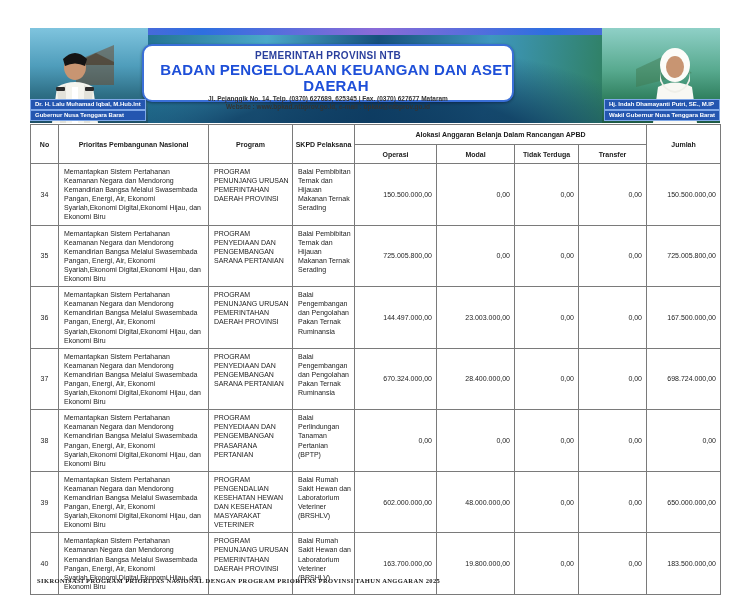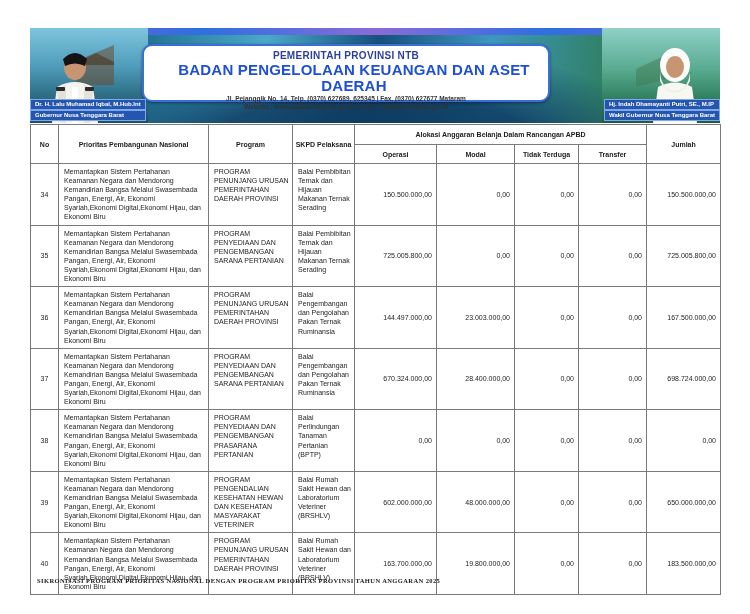--- a/index.html
+++ b/index.html
@@ -21,21 +21,21 @@
     border-radius:0 0 40px 40px / 0 0 10px 10px;
   }
   .photo { position:absolute; top:0; bottom:0; width:118px; }
   .photo-left  { left:0;  background:linear-gradient(180deg,#7fc4de 0%, #4f9dbb 40%, #2e6f86 70%, #1d4f66 100%); }
   .photo-right { right:0; background:linear-gradient(180deg,#8fd0c7 0%, #57a98e 45%, #2f7f5e 75%, #1e5a44 100%); }
   .photo svg { position:absolute; bottom:0; }
   .photo-left svg  { left:6px; }
   .photo-right svg { right:6px; }
 
   .info-box {
-    position:absolute; left:112px; top:16px; width:408px; height:58px;
+    position:absolute; left:112px; top:16px; width:372px; height:58px;
     background:#ffffff; border:2px solid #3a6fd8; border-radius:10px;
     box-shadow:0 1px 3px rgba(0,0,30,0.45);
     text-align:center; padding-top:4px; box-sizing:border-box;
   }
   .gov-line1 { font-size:10px; font-weight:bold; color:#2a3f9d; letter-spacing:0.3px; line-height:1.15; }
   .gov-line2 { font-size:15px; font-weight:bold; color:#1e4fd8; letter-spacing:0.2px; line-height:1.1;margin-left:16px; }
   .gov-addr, .gov-web { font-size:6.5px; font-weight:bold; color:#333; line-height:1.3; }
 
   .official-label { position:absolute; bottom:2px; z-index:5; }
   .official-label.left { left:0; }

